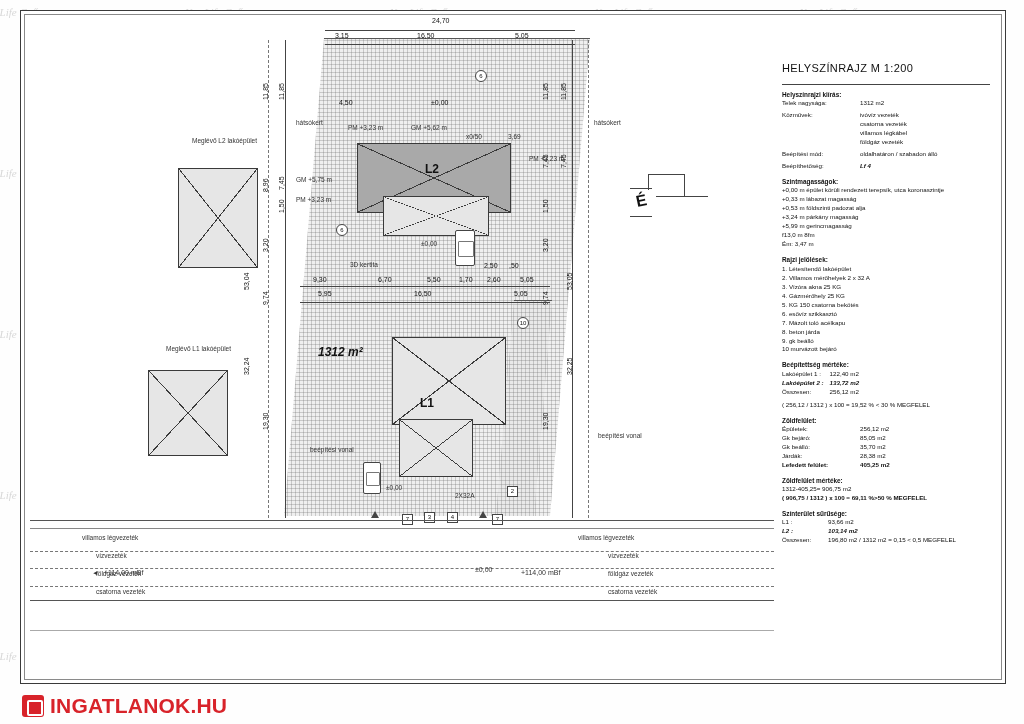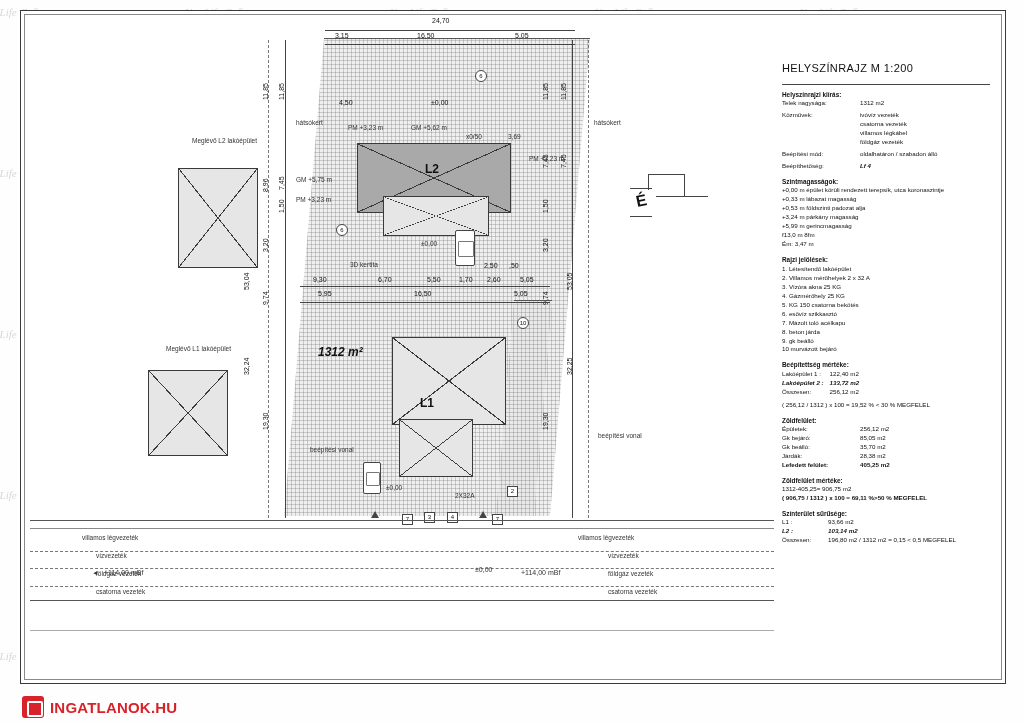--- a/index.html
+++ b/index.html
@@ -93,21 +93,21 @@
     position:absolute;left:22px;bottom:6px;display:flex;align-items:center;
   }
   .brand-mark{
     width:22px;height:22px;background:#d8232a;border-radius:3px;
     position:relative;margin-right:6px;
   }
   .brand-mark::after{
     content:"";position:absolute;left:5px;top:5px;width:12px;height:12px;
     border:2px solid #fff;border-radius:2px;
   }
-  .brand-text{font-size:15px;font-weight:bold;color:#d8232a;letter-spacing:.2px;}
+  .brand-text{font-size:21px;font-weight:bold;color:#d8232a;letter-spacing:.2px;}
   .brand-text .hu{color:#d8232a;font-weight:bold;}
   
   .arrow-up{
     position:absolute;width:0;height:0;border-left:4px solid transparent;
     border-right:4px solid transparent;border-bottom:7px solid #444;
   }
   .tick-box{
     position:absolute;width:9px;height:9px;border:1px solid #444;background:#fff;
     font-size:6px;line-height:9px;text-align:center;color:#111;
   }

